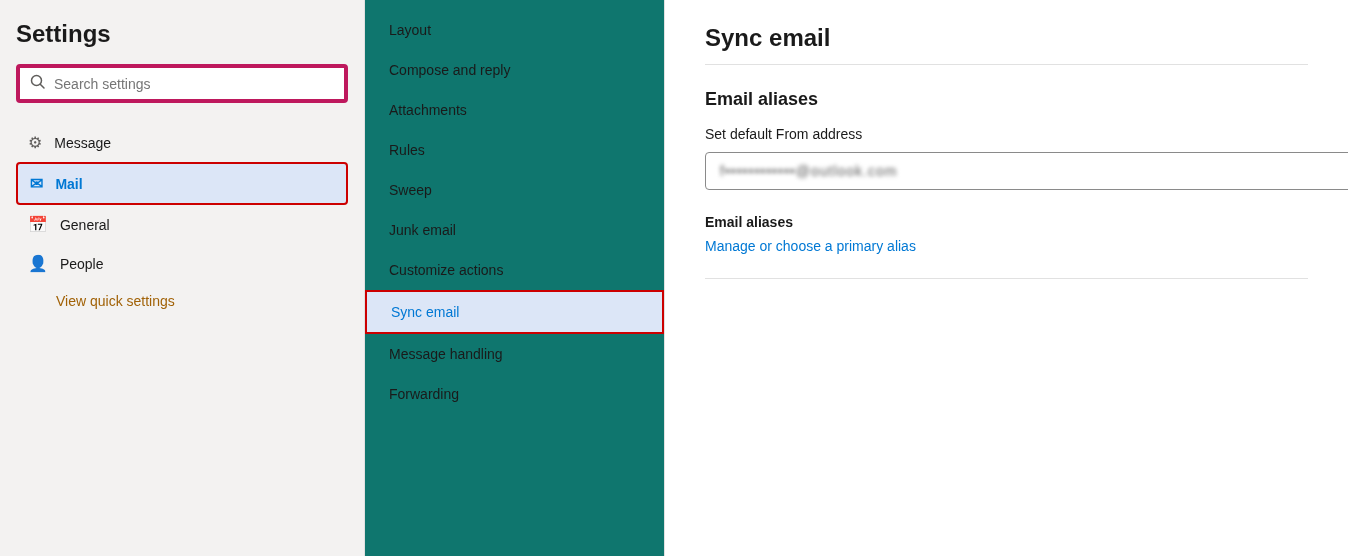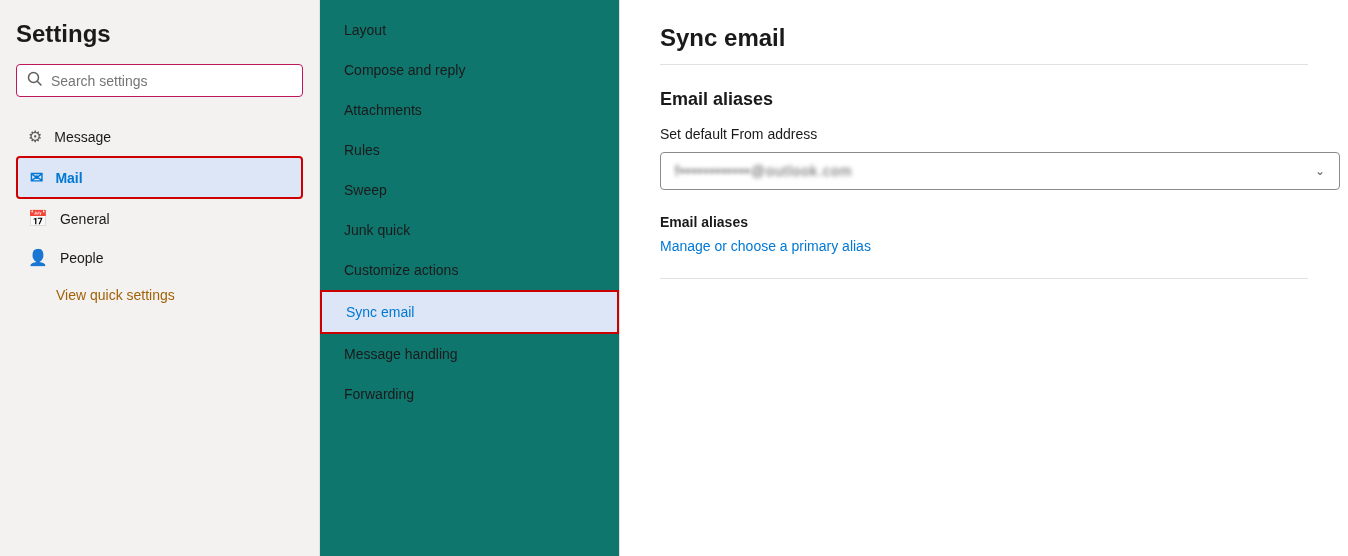--- a/index.html
+++ b/index.html
@@ -8,38 +8,38 @@
       font-size: 14px;
       display: flex;
       height: 556px;
       width: 1348px;
       overflow: hidden;
       background: #f3f2f1;
     }
 
     
     .left-panel {
-      width: 320px;
+      width: 365px;
       background: #f3f2f1;
       padding: 20px 16px;
       flex-shrink: 0;
       border-right: 1px solid #e1e1e1;
     }
 
     .settings-title {
       font-size: 24px;
       font-weight: 600;
       color: #1a1a1a;
       margin-bottom: 16px;
     }
 
     .search-box {
       display: flex;
       align-items: center;
-      border: 1px solid #be185d;
+      border: 4px solid #be185d;
       border-radius: 4px;
       padding: 6px 10px;
       background: #fff;
       margin-bottom: 20px;
       gap: 8px;
       width: 100%;
     }
 
     .search-box input {
       border: none;
@@ -229,21 +229,21 @@
   </div>
   <div class="nav-link">View quick settings</div>
 </div>
 
 <div class="middle-panel">
   <div class="middle-item">Layout</div>
   <div class="middle-item">Compose and reply</div>
   <div class="middle-item">Attachments</div>
   <div class="middle-item">Rules</div>
   <div class="middle-item">Sweep</div>
-  <div class="middle-item">Junk quick</div>
+  <div class="middle-item">Junk email</div>
   <div class="middle-item">Customize actions</div>
   <div class="middle-item active">Sync email</div>
   <div class="middle-item">Message handling</div>
   <div class="middle-item">Forwarding</div>
 </div>
 
 <div class="right-panel">
   <div class="page-title">Sync email</div>
 
   <div class="section-title">Email aliases</div>

